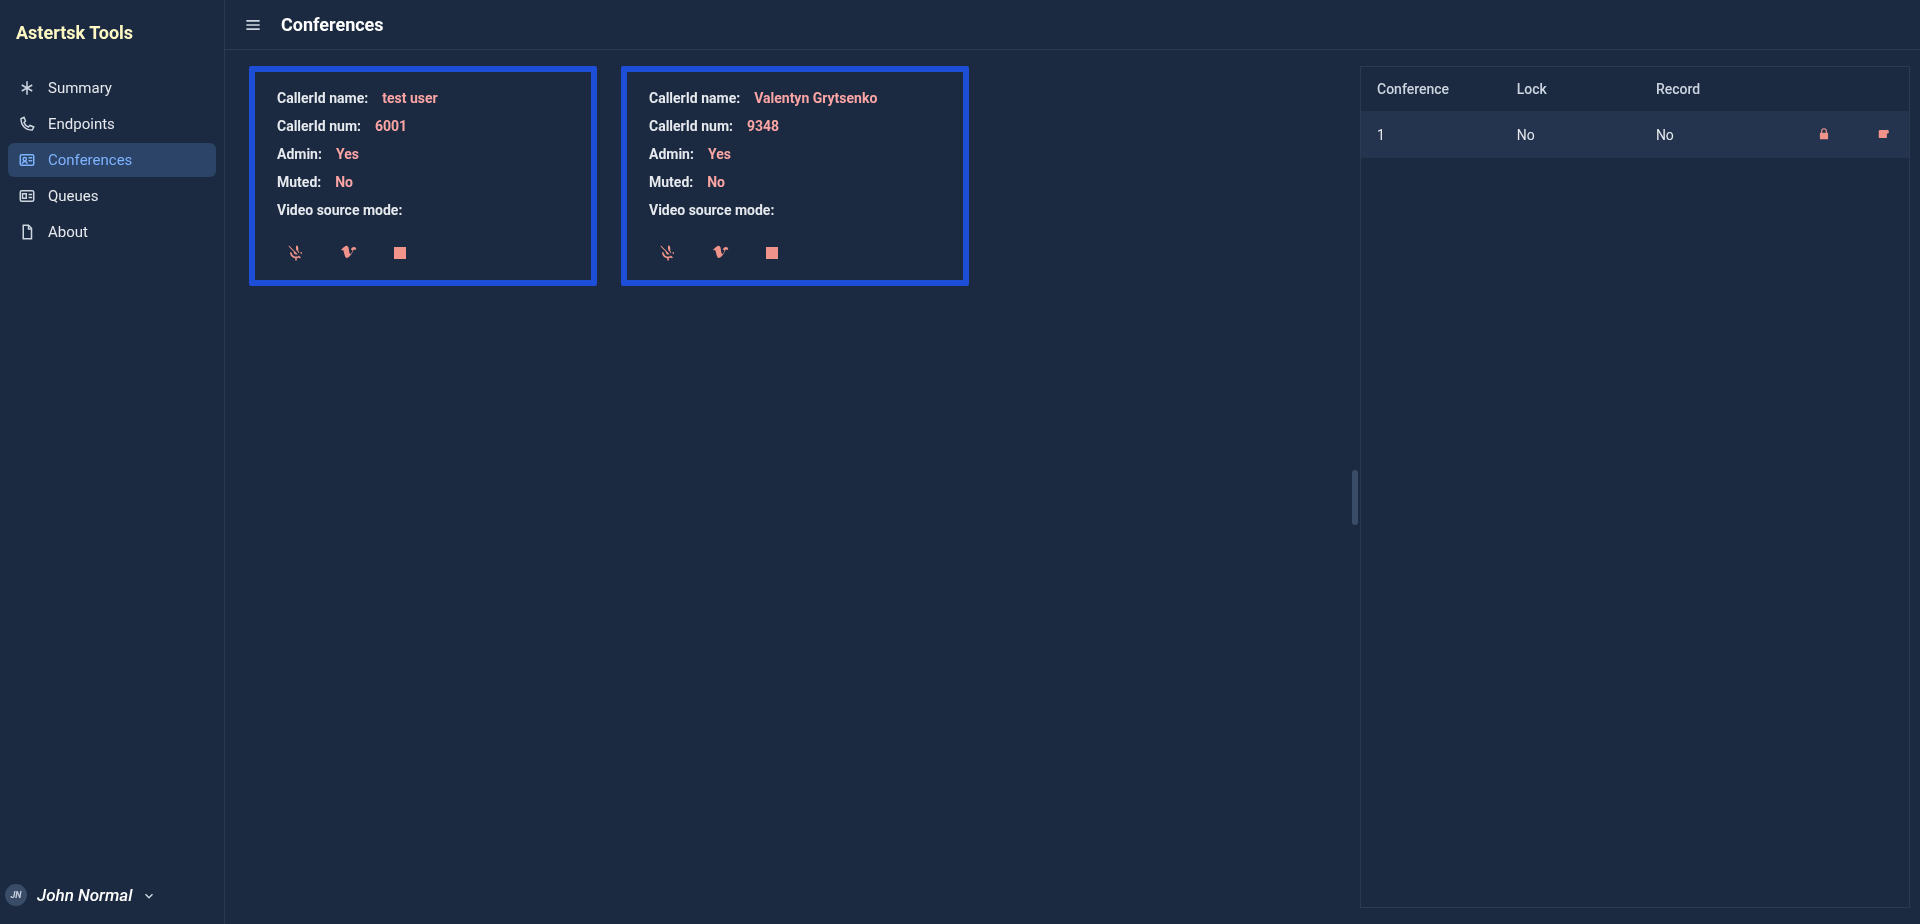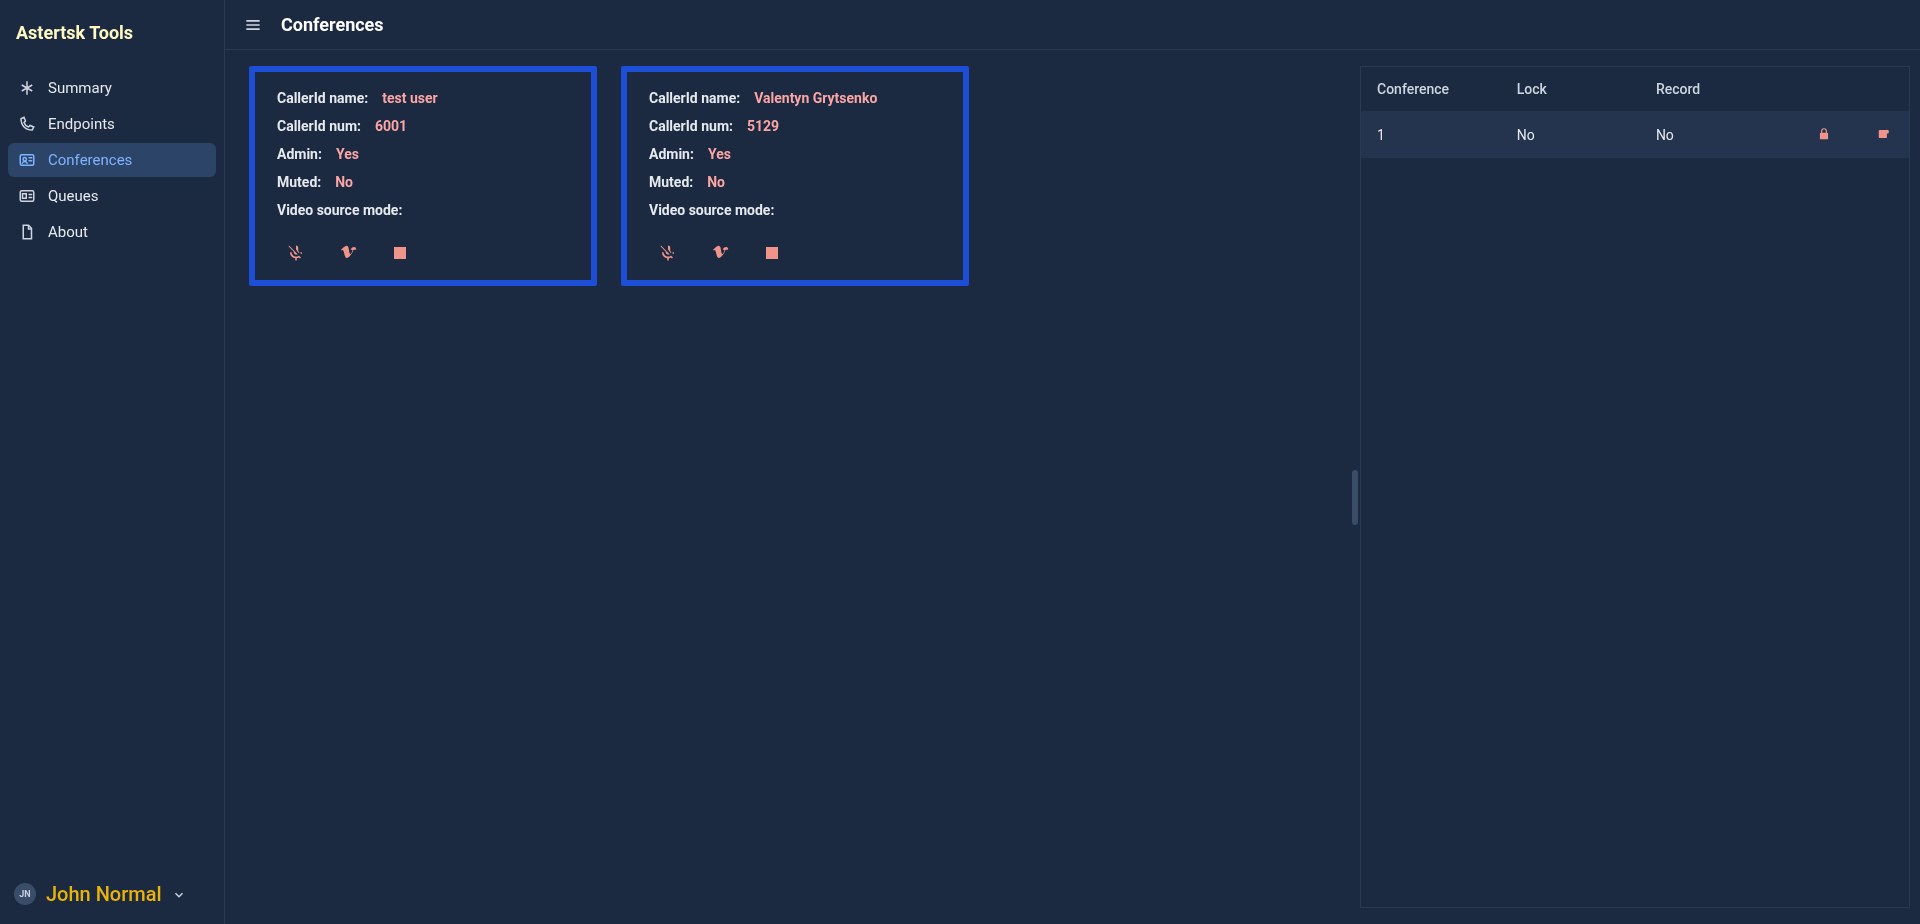--- a/index.html
+++ b/index.html
@@ -9,23 +9,23 @@
   
   .sidebar { width: 225px; background:#1b2a41; border-right:1px solid #2b3a52; display:flex; flex-direction:column; }
   .brand { padding: 22px 16px 22px 16px; font-weight:700; font-size:18px; color:#fef9c3; }
   .nav { padding: 6px 8px; display:flex; flex-direction:column; gap:2px; }
   .nav-item { display:flex; align-items:center; gap:12px; padding:8px 10px; border-radius:6px; font-size:15px; color:#e6e9ee; cursor:pointer; }
   .nav-item.active { background:#2b4468; color:#7fb3ff; }
   .nav-item.active .nav-icon svg { stroke:#7fb3ff; fill:none; }
   .nav-icon { width:18px; height:18px; display:flex; align-items:center; justify-content:center; flex-shrink:0; }
   .nav-icon svg { width:18px; height:18px; stroke:#cdd5e0; fill:none; stroke-width:2; }
 
-  .user-block { margin-top:auto; padding:12px 14px 18px 14px; display:flex; align-items:center; gap:10px; cursor:pointer; }
+  .user-block { margin-top:auto; padding:12px 14px 18px 5px; display:flex; align-items:center; gap:10px; cursor:pointer;font-style:italic; }
   .avatar { width:22px; height:22px; border-radius:50%; background:#3a4d68; color:#c7d1df; font-size:9px; font-weight:700; display:flex; align-items:center; justify-content:center; }
-  .user-name { font-size:20px; color:#eab308; font-weight:500; }
+  .user-name { font-size:17px; color:#ffffff; font-weight:500; }
   .chevron { width:14px; height:14px; }
   .chevron svg { width:14px; height:14px; stroke:#cdd5e0; fill:none; stroke-width:2.5; }
 
   
   .main { flex:1; display:flex; flex-direction:column; height:100%; }
   .topbar { height:50px; border-bottom:1px solid #2b3a52; display:flex; align-items:center; gap:18px; padding:0 18px; }
   .burger { width:20px; height:20px; cursor:pointer; display:flex; align-items:center; justify-content:center; }
   .burger svg { width:20px; height:20px; stroke:#cdd5e0; fill:none; stroke-width:2; }
   .page-title { font-size:18px; font-weight:700; color:#ffffff; }
 
@@ -177,21 +177,21 @@
         </div>
       </div>
 
       <div class="card">
         <div class="row">
             <span class="lbl">CallerId name:</span>
             <span class="val">Valentyn Grytsenko</span>
           </div>
         <div class="row">
             <span class="lbl">CallerId num:</span>
-            <span class="val">5129</span>
+            <span class="val">9348</span>
           </div>
         <div class="row">
             <span class="lbl">Admin:</span>
             <span class="val">Yes</span>
           </div>
         <div class="row">
             <span class="lbl">Muted:</span>
             <span class="val">No</span>
           </div>
         <div class="row">

